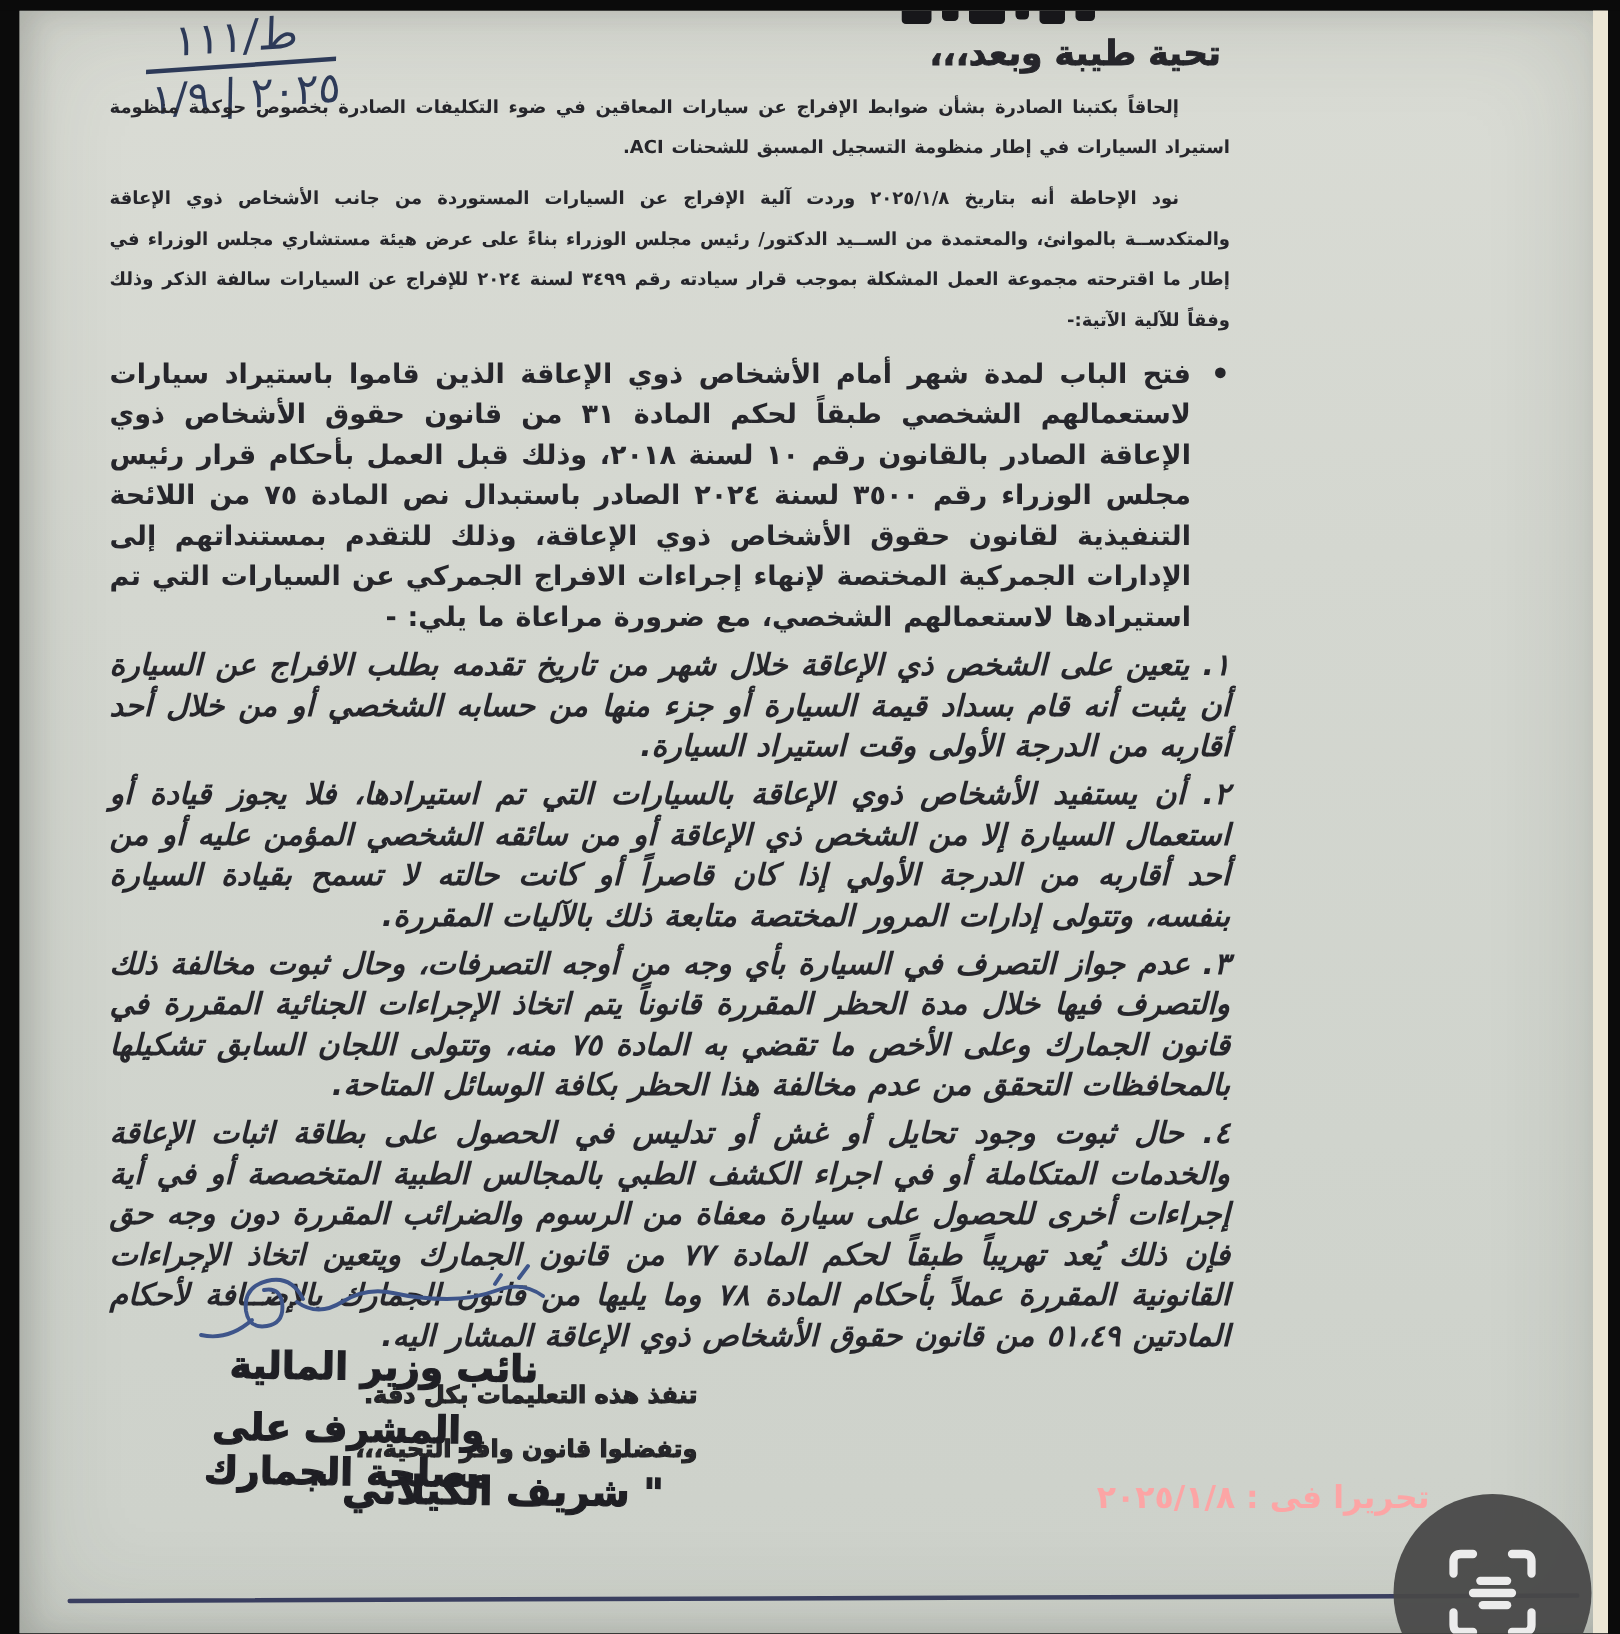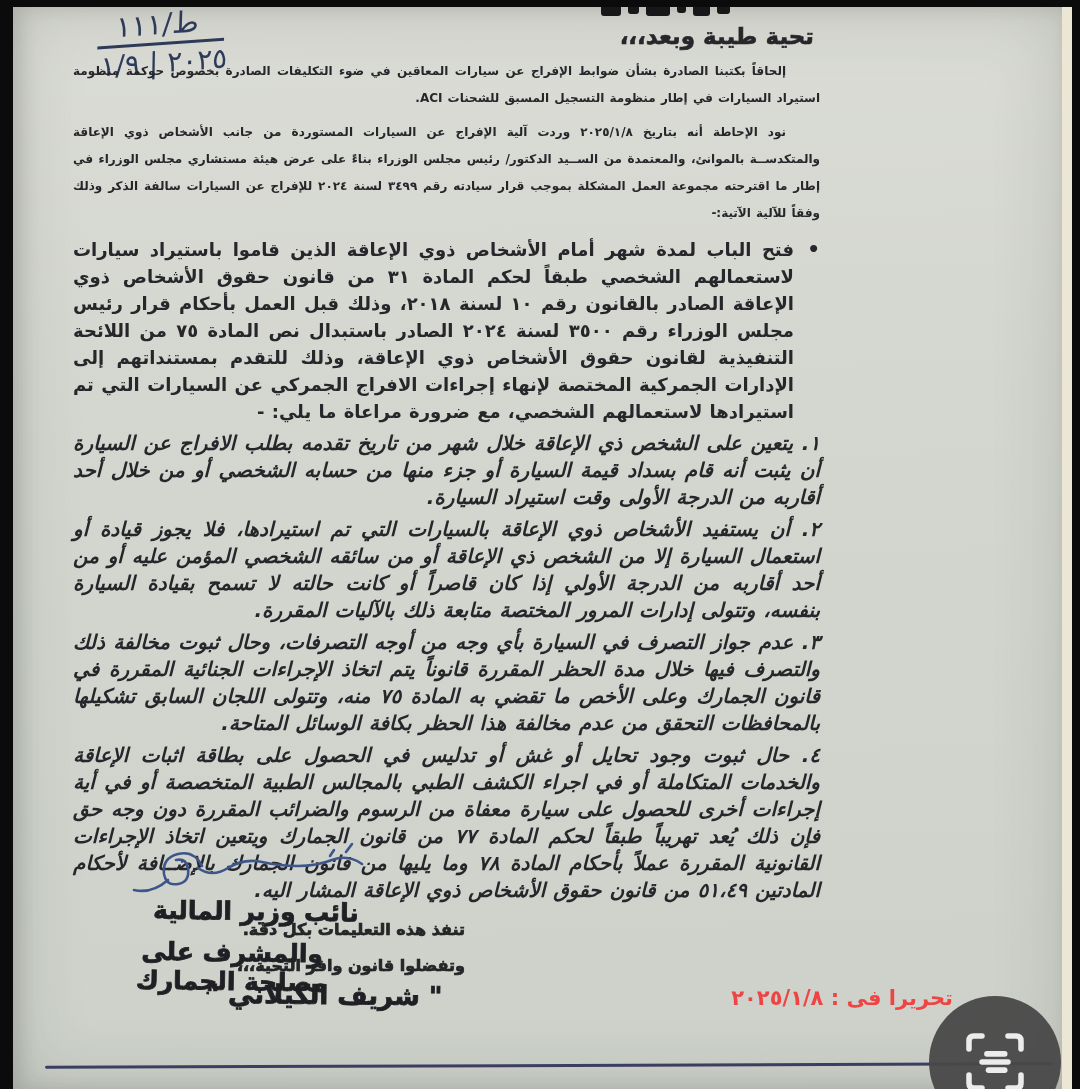--- a/index.html
+++ b/index.html
@@ -39,21 +39,21 @@
   .closing{font-size:16px;font-weight:bold;-webkit-text-stroke:.7px #222;margin:12px 355px 0 0;line-height:27px;}
   .closing.second{margin-top:9px;}
 
   
   .sig-svg{position:absolute;left:110px;top:834px;}
   .sig-line{position:absolute;font-weight:bold;color:#1f1f24;-webkit-text-stroke:.8px #1f1f24;text-align:center;direction:rtl;}
   .sig-t1{left:146px;top:897px;width:220px;font-size:25px;transform:rotate(.8deg);}
   .sig-t2{left:100px;top:938px;width:264px;font-size:25px;transform:rotate(.9deg);}
   .sig-name{left:202px;top:980px;width:244px;font-size:26px;transform:rotate(.6deg);}
 
-  .date-line{position:absolute;right:127px;top:986px;direction:rtl;font-size:21px;font-weight:bold;color:#ef4444;}
+  .date-line{position:absolute;right:127px;top:986px;direction:rtl;font-size:21px;font-weight:bold;color:#fca5a5;}
 
   .footer-rule{position:absolute;left:45px;top:1064px;width:1008px;height:3px;background:#3a3f60;transform:rotate(-.2deg);border-radius:2px;}
 
   
   .fab{
     position:absolute;left:929px;top:996px;width:132px;height:132px;border-radius:50%;
     background:rgba(72,72,72,.95);display:flex;align-items:center;justify-content:center;
     cursor:pointer;
   }
 </style>

